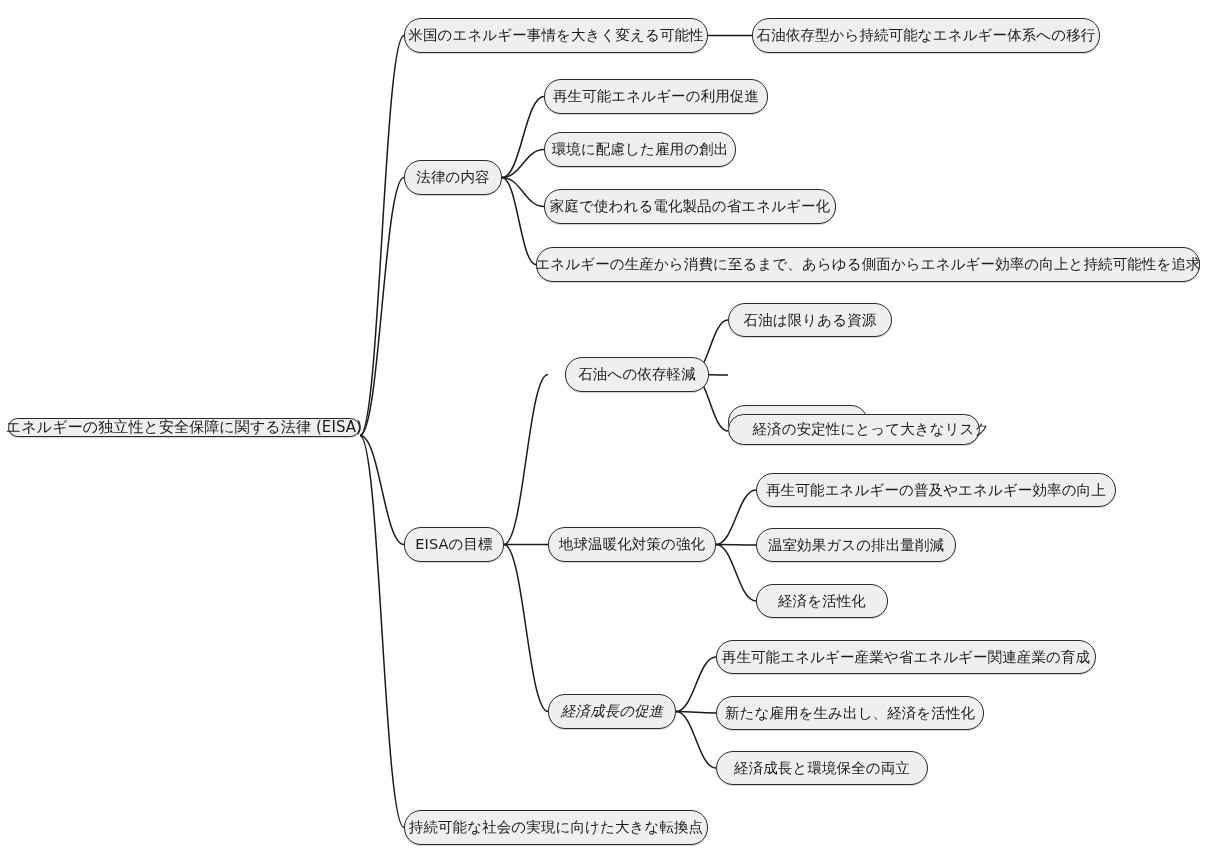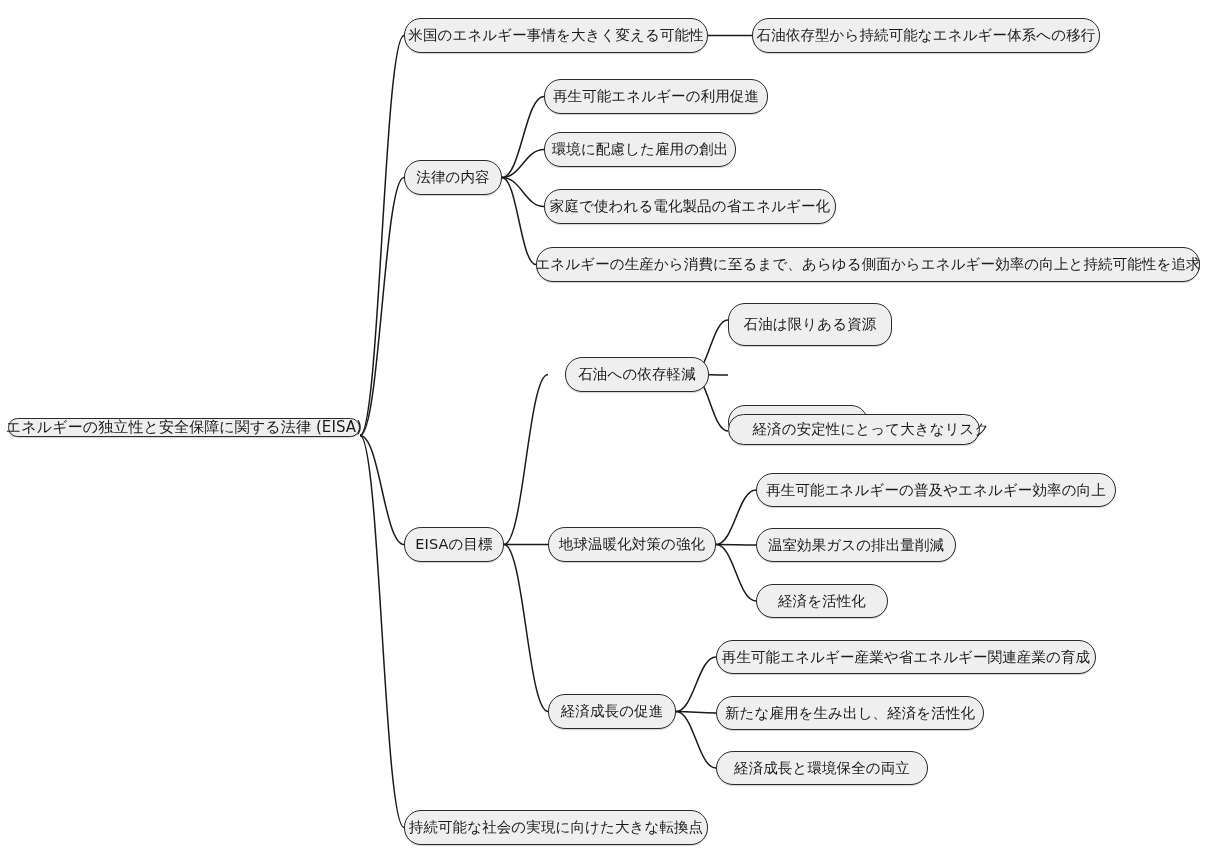--- a/index.html
+++ b/index.html
@@ -105,21 +105,21 @@
     <span class="node-label">エネルギーの生産から消費に至るまで、あらゆる側面からエネルギー効率の向上と持続可能性を追求</span>
   </div>
 
   <div class="node" style="left: 404px; top: 527px; width: 100px; height: 35px;">
     <span class="node-label">EISAの目標</span>
   </div>
 
   <div class="node" style="left: 548px; top: 357px; width: 144px; height: 35px; margin-left: 17px;">
     <span class="node-label">石油への依存軽減</span>
   </div>
-  <div class="node" style="left: 728px; top: 303px; width: 164px; height: 43px;">
+  <div class="node" style="left: 728px; top: 303px; width: 164px; height: 34px;">
     <span class="node-label">石油は限りある資源</span>
   </div>
   <div class="node" style="left: 728px; top: 358px; width: 140px; height: 34px; margin-top: 47px;">
     <span class="node-label">価格変動が激しい</span>
   </div>
   <div class="node" style="left: 728px; top: 414px; width: 252px; height: 31px; padding-left: 46px;">
     <span class="node-label">経済の安定性にとって大きなリスク</span>
   </div>
 
   <div class="node" style="left: 548px; top: 527px; width: 168px; height: 35px;">
@@ -128,21 +128,21 @@
   <div class="node" style="left: 756px; top: 473px; width: 360px; height: 34px;">
     <span class="node-label">再生可能エネルギーの普及やエネルギー効率の向上</span>
   </div>
   <div class="node" style="left: 756px; top: 528px; width: 200px; height: 34px;">
     <span class="node-label">温室効果ガスの排出量削減</span>
   </div>
   <div class="node" style="left: 756px; top: 584px; width: 132px; height: 34px;">
     <span class="node-label">経済を活性化</span>
   </div>
 
-  <div class="node" style="left: 548px; top: 694px; width: 128px; height: 35px;">
+  <div class="node" style="left: 548px; top: 694px; width: 128px; height: 35px; font-style: italic;">
     <span class="node-label">経済成長の促進</span>
   </div>
   <div class="node" style="left: 716px; top: 640px; width: 380px; height: 34px;">
     <span class="node-label">再生可能エネルギー産業や省エネルギー関連産業の育成</span>
   </div>
   <div class="node" style="left: 716px; top: 696px; width: 268px; height: 34px;">
     <span class="node-label">新たな雇用を生み出し、経済を活性化</span>
   </div>
   <div class="node" style="left: 716px; top: 751px; width: 212px; height: 34px;">
     <span class="node-label">経済成長と環境保全の両立</span>

